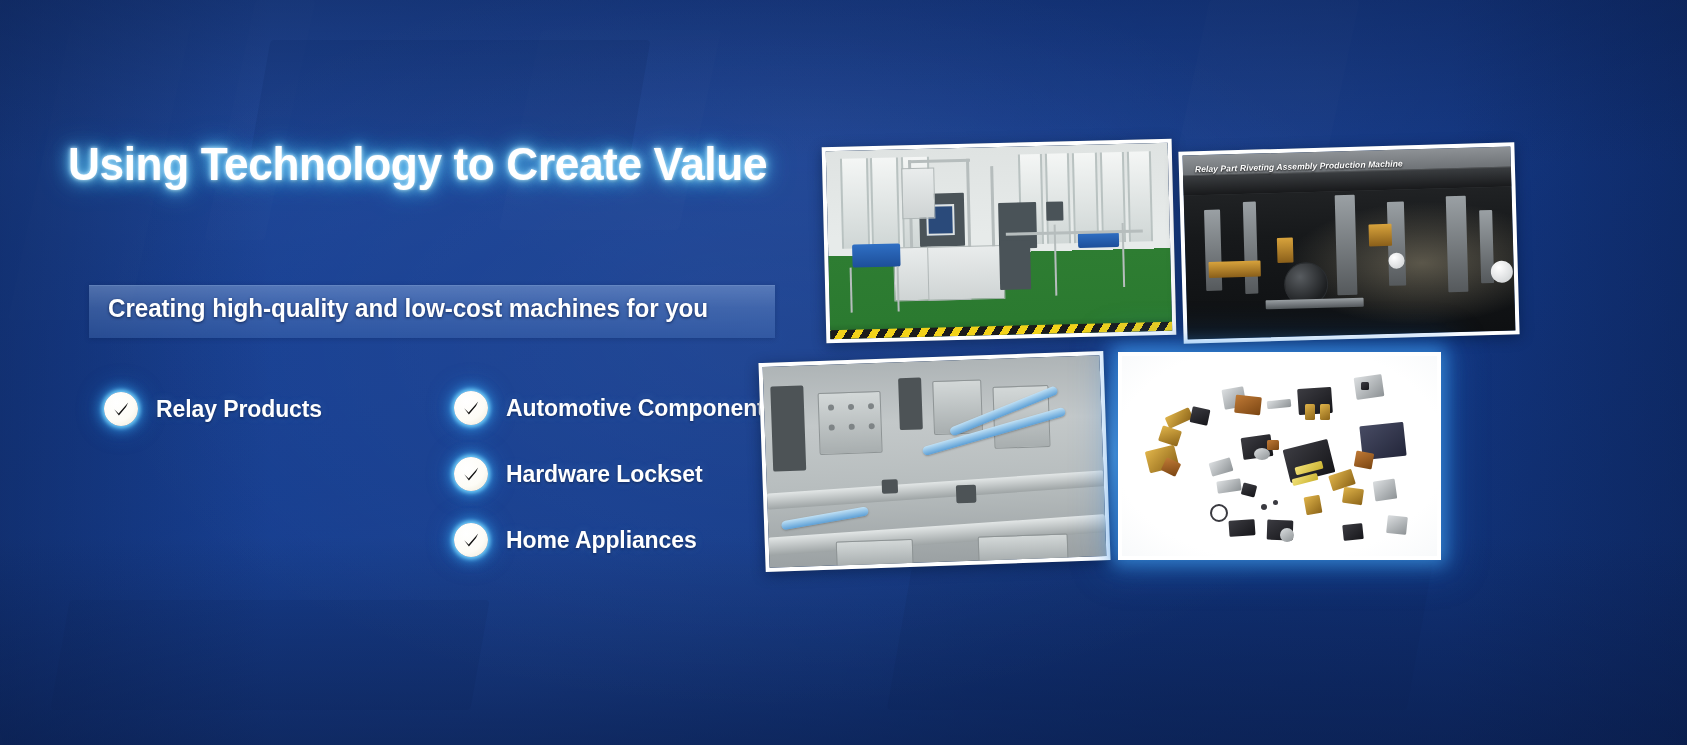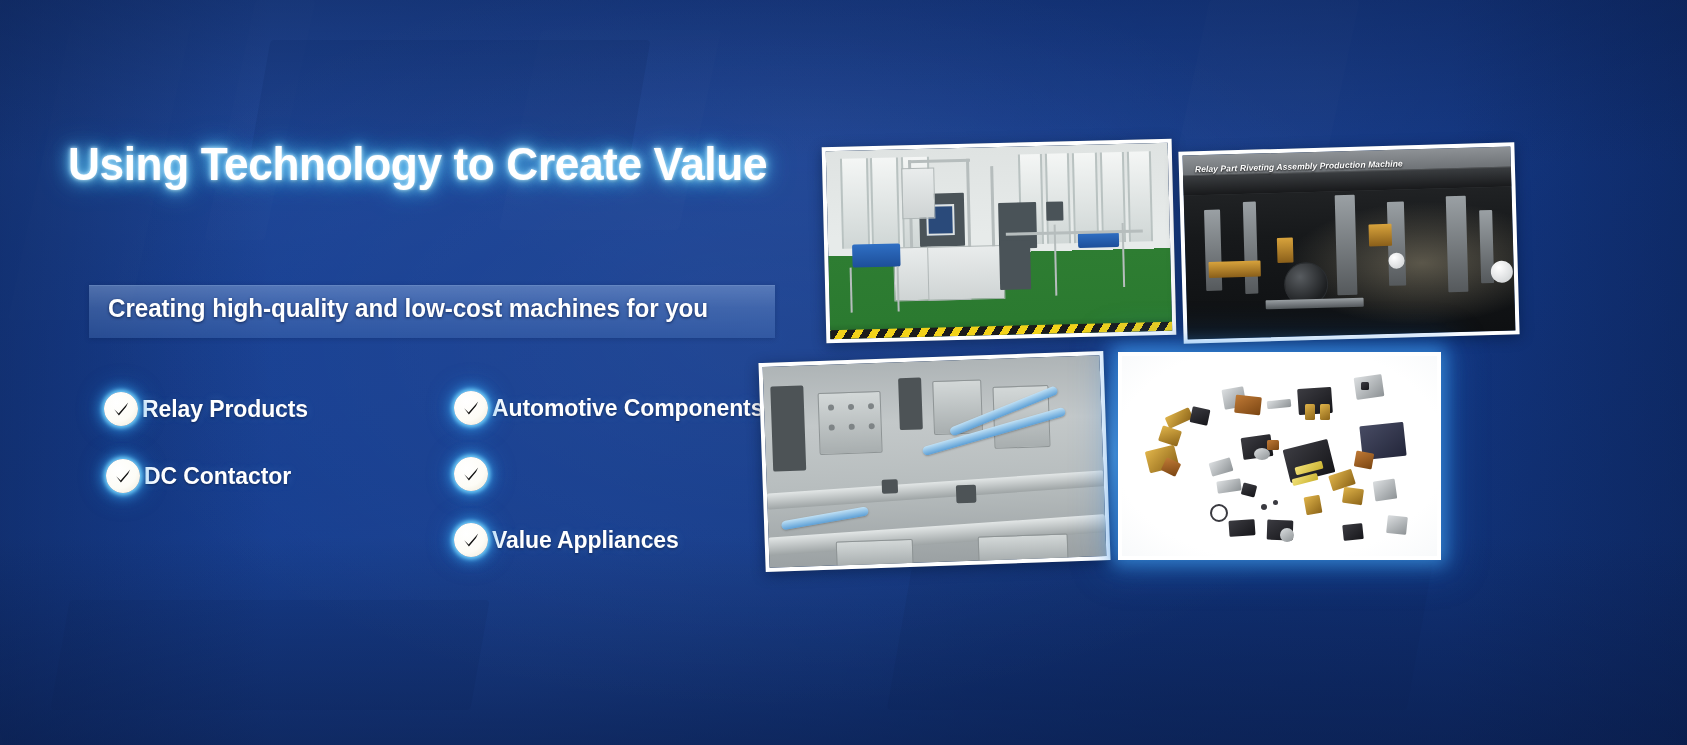--- a/index.html
+++ b/index.html
@@ -131,21 +131,21 @@
     position: absolute;
     top: 0;
   }
   .feat-col.col-left  { left: 104px; }
   .feat-col.col-right { left: 450px; }
 
   .feat-item {
     position: relative;
     display: flex;
     align-items: center;
-    gap: 4px;
+    gap: 18px;
     margin-bottom: 31px;
   }
   .feat-item.r0 { transform: translate(0px, 0px); }
   .feat-item.r1 { transform: translate(2px, 2px); }
   .feat-item.r2 { transform: translate(4px, 4px); }
   .col-right .feat-item.r0 { transform: translate(4px, -1px); }
   .col-right .feat-item.r1 { transform: translate(4px, 0px); }
   .col-right .feat-item.r2 { transform: translate(4px, 1px); }
 
   .check-badge {
@@ -385,28 +385,20 @@
 
         <div class="feat-item r0">
           <span class="check-badge">
             <svg width="22" height="22" viewBox="0 0 22 22" aria-hidden="true">
               <path d="M4.2 11.3 L8.6 15.4 L18.2 4.6 L16.0 9.0 L8.9 17.6 Z" fill="#111111"></path>
             </svg>
           </span>
           <span class="feat-label">Relay Products</span>
         </div>
 
-        <div class="feat-item r1">
-          <span class="check-badge">
-            <svg width="22" height="22" viewBox="0 0 22 22" aria-hidden="true">
-              <path d="M4.2 11.3 L8.6 15.4 L18.2 4.6 L16.0 9.0 L8.9 17.6 Z" fill="#111111"></path>
-            </svg>
-          </span>
-          <span class="feat-label">DC Contactor</span>
-        </div>
 
 
       </div>
 
       <div class="feat-col col-right">
 
         <div class="feat-item r0">
           <span class="check-badge">
             <svg width="22" height="22" viewBox="0 0 22 22" aria-hidden="true">
               <path d="M4.2 11.3 L8.6 15.4 L18.2 4.6 L16.0 9.0 L8.9 17.6 Z" fill="#111111"></path>
@@ -414,29 +406,30 @@
           </span>
           <span class="feat-label">Automotive Components</span>
         </div>
 
         <div class="feat-item r1">
           <span class="check-badge">
             <svg width="22" height="22" viewBox="0 0 22 22" aria-hidden="true">
               <path d="M4.2 11.3 L8.6 15.4 L18.2 4.6 L16.0 9.0 L8.9 17.6 Z" fill="#111111"></path>
             </svg>
           </span>
+          <span class="feat-label">Hardware Lockset</span>
         </div>
 
         <div class="feat-item r2">
           <span class="check-badge">
             <svg width="22" height="22" viewBox="0 0 22 22" aria-hidden="true">
               <path d="M4.2 11.3 L8.6 15.4 L18.2 4.6 L16.0 9.0 L8.9 17.6 Z" fill="#111111"></path>
             </svg>
           </span>
-          <span class="feat-label">Value Appliances</span>
+          <span class="feat-label">Home Appliances</span>
         </div>
 
       </div>
 
     </div>
   </div>
 
   <div class="collage">
 
     <div class="photo" id="photo-top-left">

